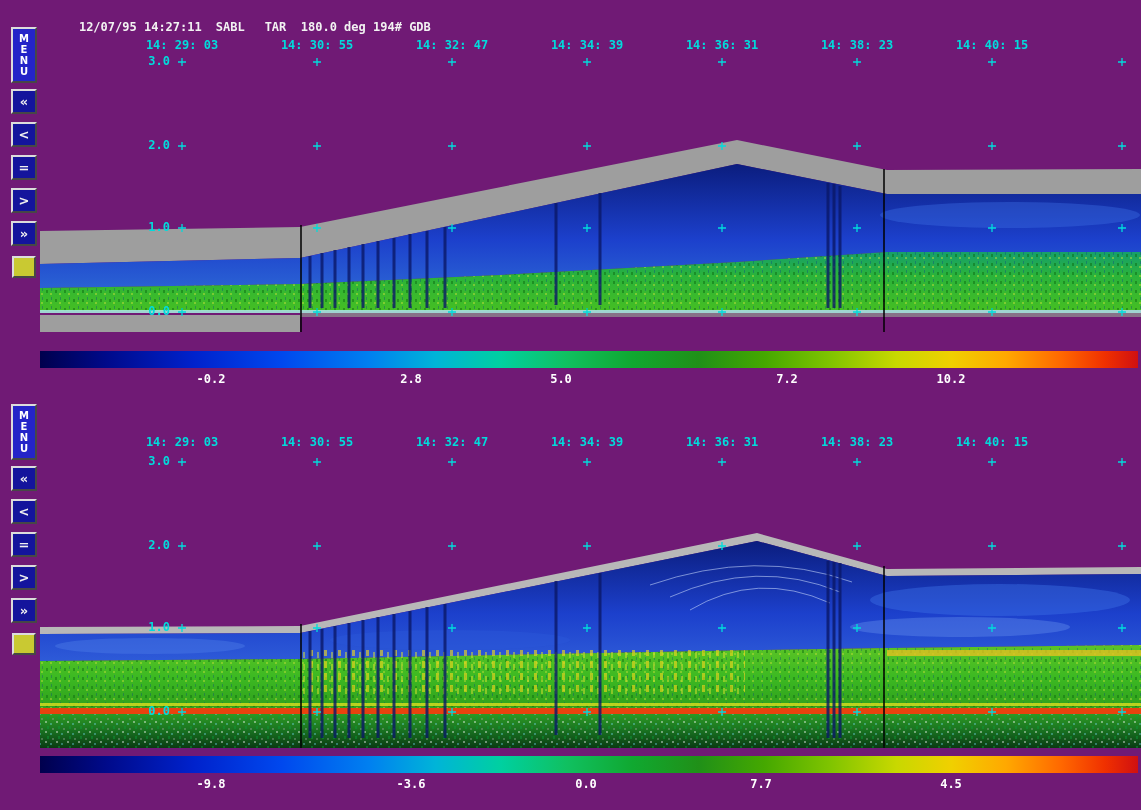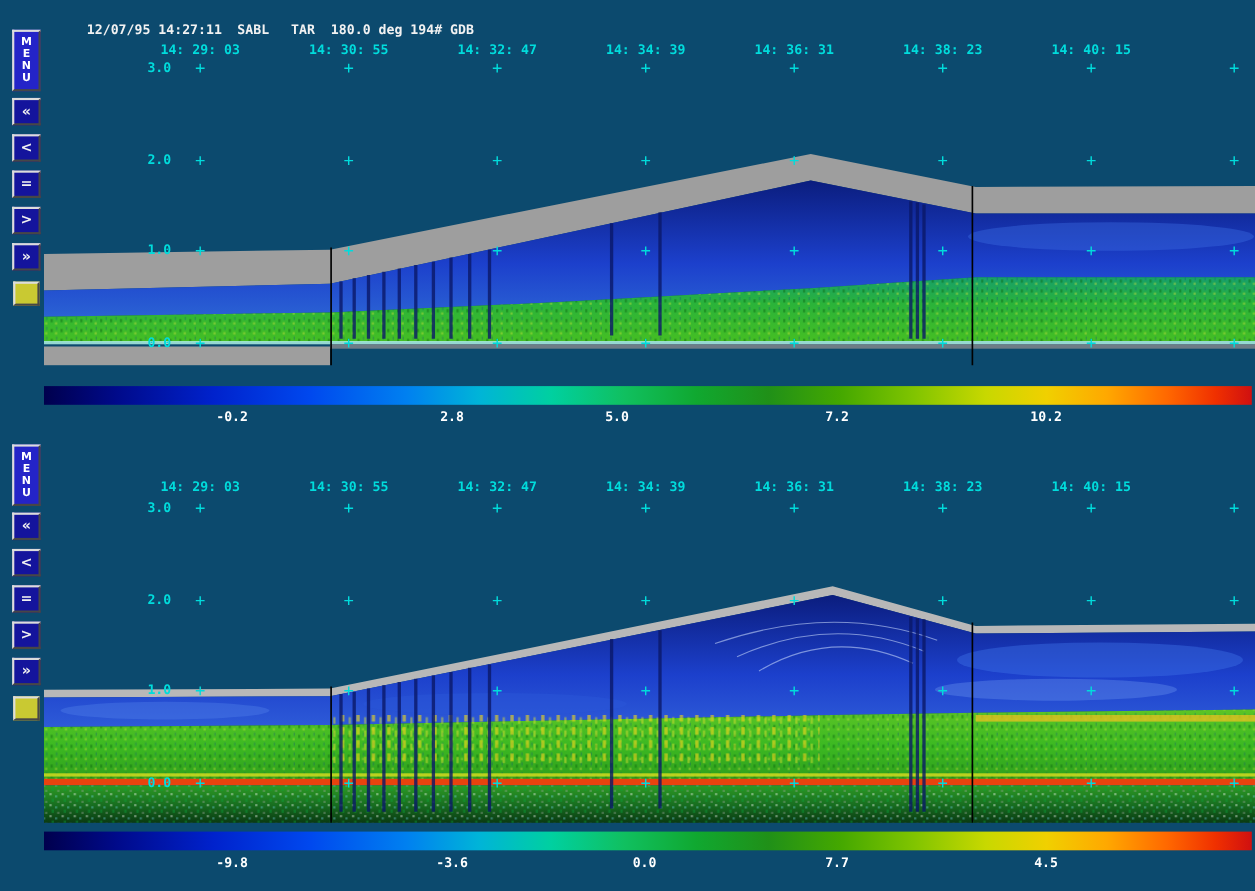--- a/index.html
+++ b/index.html
@@ -1,23 +1,23 @@
 <!DOCTYPE html>
 <html><head>
 <meta charset="utf-8">
 <style>
   html,body{margin:0;padding:0;background:#000;}
-  .screen{position:relative;width:1141px;height:810px;background:#0c4a6e;overflow:hidden;
+  .screen{position:relative;width:1141px;height:810px;background:#701a75;overflow:hidden;
           font-family:"DejaVu Sans Mono",monospace;}
   .hdr{position:absolute;left:50px;color:#f2f2f2;font:bold 12px "DejaVu Sans Mono",monospace;white-space:pre;}
   .hdr .inst{margin-left:14px;}
   .hdr .tgt{margin-left:20px;}
   .tlabel{position:absolute;width:80px;text-align:center;color:#00dcdc;
           font:bold 12px "DejaVu Sans Mono",monospace;margin-top:16px;}
-  .alabel{position:absolute;width:36px;text-align:left;color:#00dcdc;
+  .alabel{position:absolute;width:36px;text-align:right;color:#00dcdc;
           font:bold 12px "DejaVu Sans Mono",monospace;}
   .cbar{position:absolute;left:40px;width:1098px;height:17px;
     background:linear-gradient(to right,#00004d 0%,#000a8a 6%,#0022cc 14%,#0048ee 22%,
       #0080f0 30%,#00b4d8 36%,#00d0a0 42%,#10c060 48%,#10a830 54%,#209018 60%,
       #45a800 66%,#80c400 72%,#c8d800 78%,#f0d000 83%,#ffa800 88%,#ff6800 93%,
       #f03000 97%,#d01010 100%);}
   .cb-label{position:absolute;width:70px;text-align:center;color:#fff;
           font:bold 12px "DejaVu Sans Mono",monospace;}
   .sidebar{position:absolute;left:9px;width:30px;display:flex;flex-direction:column;align-items:center;}
   .bevel{border-style:solid;border-width:2px;border-color:#dcdcdc #474747 #474747 #dcdcdc;}
@@ -122,21 +122,21 @@
   <div class="tlabel" style="left:817px;top:22px">14: 38: 23</div>
   <div class="tlabel" style="left:952px;top:22px">14: 40: 15</div>
   <div class="alabel" style="left:134px;top:54px">3.0</div>
   <div class="alabel" style="left:134px;top:138px">2.0</div>
   <div class="alabel" style="left:134px;top:220px">1.0</div>
   <div class="alabel" style="left:134px;top:304px">0.0</div>
   <div class="cbar" style="top:351px"></div>
   <div class="cb-label" style="left:176px;top:372px">-0.2</div>
   <div class="cb-label" style="left:376px;top:372px">2.8</div>
   <div class="cb-label" style="left:526px;top:372px">5.0</div>
-  <div class="cb-label" style="left:726px;top:372px">7.2</div>
+  <div class="cb-label" style="left:752px;top:372px">7.2</div>
   <div class="cb-label" style="left:916px;top:372px">10.2</div>
 
   <div class="tlabel" style="left:142px;top:419px">14: 29: 03</div>
   <div class="tlabel" style="left:277px;top:419px">14: 30: 55</div>
   <div class="tlabel" style="left:412px;top:419px">14: 32: 47</div>
   <div class="tlabel" style="left:547px;top:419px">14: 34: 39</div>
   <div class="tlabel" style="left:682px;top:419px">14: 36: 31</div>
   <div class="tlabel" style="left:817px;top:419px">14: 38: 23</div>
   <div class="tlabel" style="left:952px;top:419px">14: 40: 15</div>
   <div class="alabel" style="left:134px;top:454px">3.0</div>

